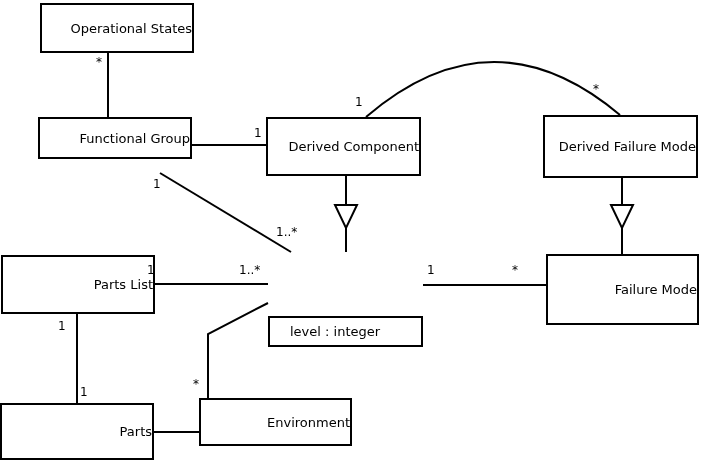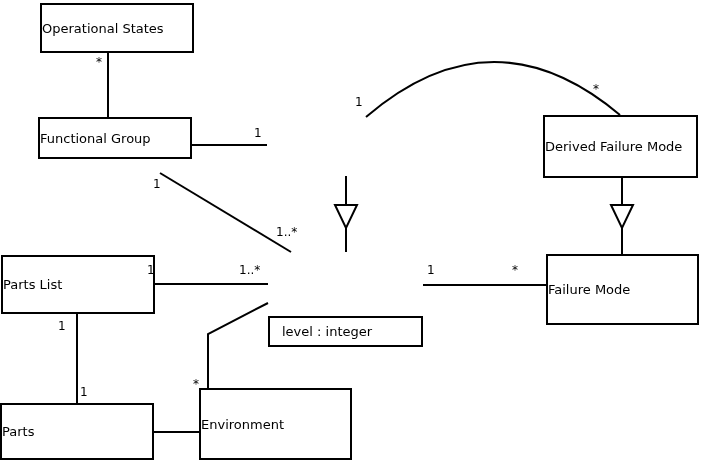--- a/index.html
+++ b/index.html
@@ -23,32 +23,32 @@
     width: 702px;
     height: 464px;
   }
   .cls {
     position: absolute;
     box-sizing: border-box;
     background: #ffffff;
     border: 2px solid #000000;
     display: flex;
     align-items: center;
-    justify-content: flex-start;
+    justify-content: flex-end;
   }
   .cls-name {
     font-size: 13px;
     white-space: nowrap;
   }
   .cls.attr {
     justify-content: flex-start;
   }
   .attr-text {
     font-size: 13px;
-    padding-left: 12px;
+    padding-left: 20px;
     white-space: nowrap;
   }
   .mult {
     position: absolute;
     font-size: 12px;
     line-height: 12px;
     white-space: nowrap;
   }
 </style>
 </head>
@@ -90,20 +90,23 @@
   </svg>
 
   <div class="cls" style="left:40px;top:3px;width:154px;height:50px">
     <span class="cls-name">Operational States</span>
   </div>
 
   <div class="cls" style="left:38px;top:117px;width:154px;height:42px">
     <span class="cls-name">Functional Group</span>
   </div>
 
+  <div class="cls" style="left:266px;top:117px;width:155px;height:59px">
+    <span class="cls-name">Derived Component</span>
+  </div>
 
   <div class="cls" style="left:1px;top:255px;width:154px;height:59px">
     <span class="cls-name">Parts List</span>
   </div>
 
   <div class="cls" style="left:543px;top:115px;width:155px;height:63px">
     <span class="cls-name">Derived Failure Mode</span>
   </div>
 
   <div class="cls attr" style="left:268px;top:316px;width:155px;height:31px">
@@ -111,21 +114,21 @@
   </div>
 
   <div class="cls" style="left:546px;top:254px;width:153px;height:71px">
     <span class="cls-name">Failure Mode</span>
   </div>
 
   <div class="cls" style="left:0px;top:403px;width:154px;height:57px">
     <span class="cls-name">Parts</span>
   </div>
 
-  <div class="cls" style="left:199px;top:388px;width:153px;height:72px">
+  <div class="cls" style="left:199px;top:398px;width:153px;height:48px">
     <span class="cls-name">Environment</span>
   </div>
 
   <span class="mult" style="left:96px;top:56px">*</span>
   <span class="mult" style="left:254px;top:127px">1</span>
   <span class="mult" style="left:153px;top:178px">1</span>
   <span class="mult" style="left:276px;top:226px">1..*</span>
   <span class="mult" style="left:355px;top:96px">1</span>
   <span class="mult" style="left:593px;top:83px">*</span>
   <span class="mult" style="left:427px;top:264px">1</span>

